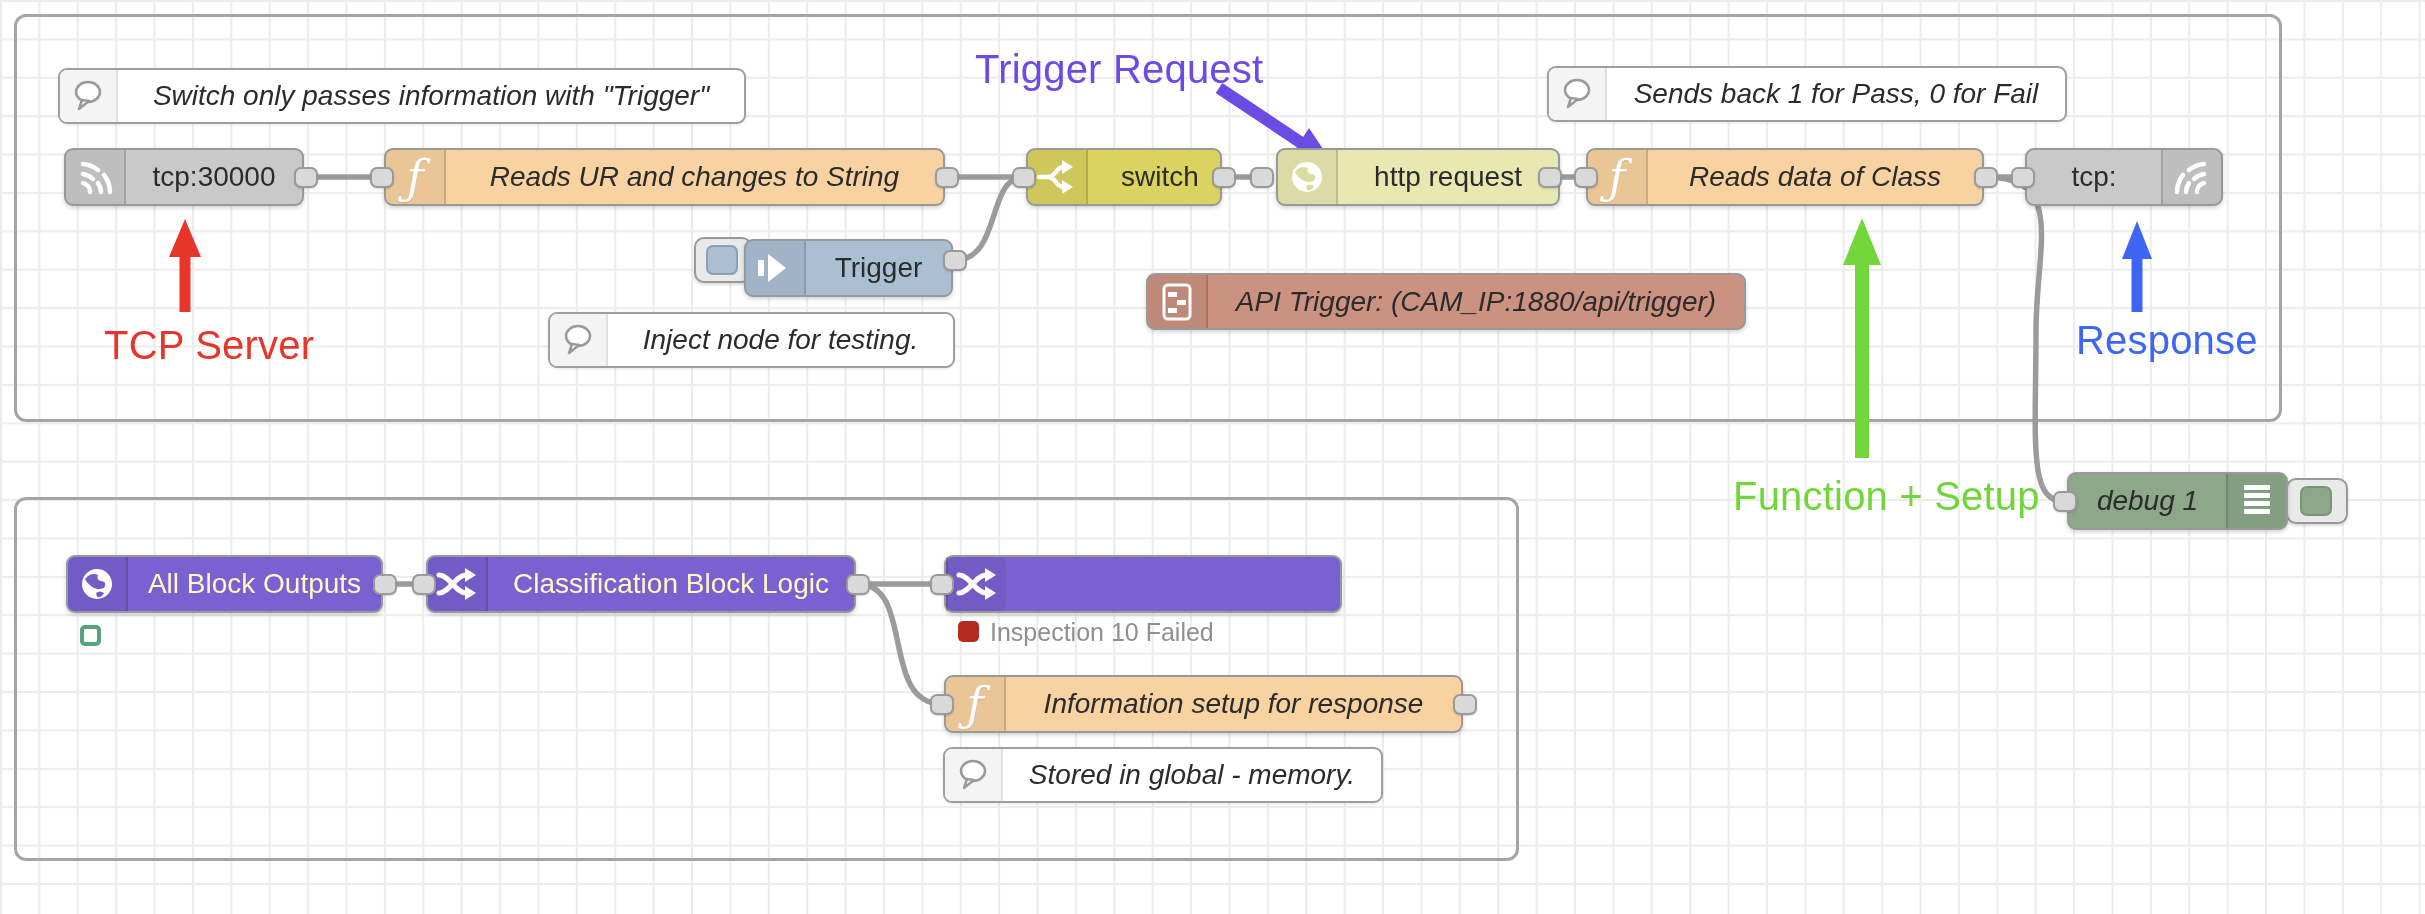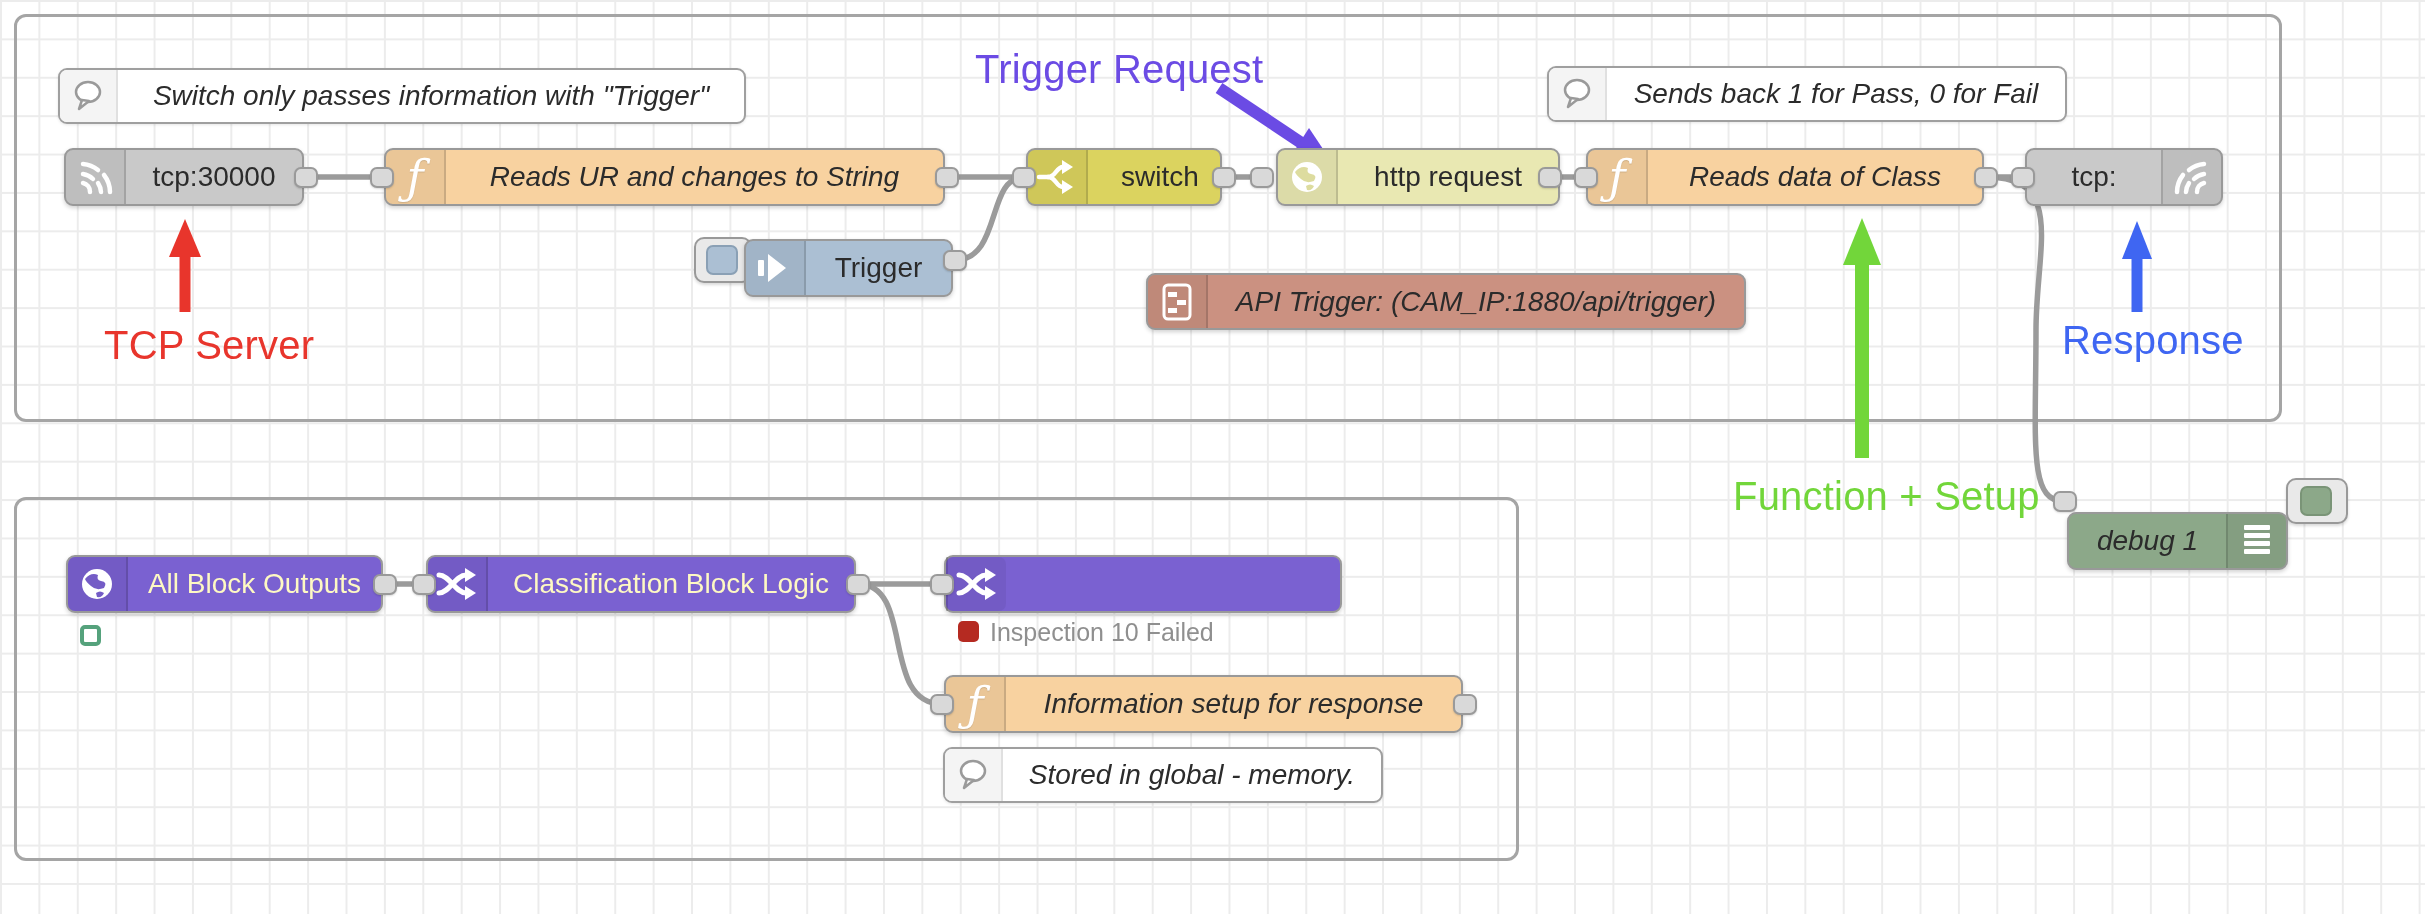--- a/index.html
+++ b/index.html
@@ -59,21 +59,21 @@
     box-sizing:border-box;box-shadow:0 2px 3px rgba(0,0,0,0.15);
   }
   .btn-inner{position:absolute;border-radius:7px;box-sizing:border-box;}
   .status-dot{position:absolute;box-sizing:border-box;border-radius:5px;}
   .status-text{
     position:absolute;font-size:25px;color:#8f8f8f;white-space:nowrap;line-height:25px;
   }
   .annot{
     position:absolute;font-size:40px;font-weight:400;white-space:nowrap;letter-spacing:0.2px;
   }
-  .a-red{color:#e8352c;} .a-purple{color:#6b4be4;} .a-blue{color:#3f66f2;} .a-green{color:#72d63a;}
+  .a-red{color:#e8352c;} .a-purple{color:#6b4be4;} .a-blue{color:#3f66f2;margin-left:14px;} .a-green{color:#72d63a;}
   .ficon{
     font-family:"DejaVu Serif",serif;font-style:italic;font-size:46px;color:#fff;
     line-height:50px;text-shadow:0 1px 1px rgba(0,0,0,0.12);
   }
   svg.nicon{display:block;}
 </style>
 </head>
 <body>
 
 <div id="canvas">
@@ -129,20 +129,29 @@
   <div class="comment" style="left:1547px;top:66px;width:520px;">
     <div class="icon-sec">
       <svg class="nicon" width="44" height="44" viewBox="0 0 44 44">
           <ellipse cx="22" cy="18" rx="12" ry="10" fill="#fff" stroke="#9a9a9a" stroke-width="2.5"></ellipse>
           <path d="M16,26 L13,35 L23,27 Z" fill="#fff" stroke="#9a9a9a" stroke-width="2.5" stroke-linejoin="round"></path>
         </svg>
     </div>
     <div class="n-label it">Sends back 1 for Pass, 0 for Fail</div>
   </div>
 
+  <div class="comment" style="left:548px;top:312px;width:407px;">
+    <div class="icon-sec">
+      <svg class="nicon" width="44" height="44" viewBox="0 0 44 44">
+          <ellipse cx="22" cy="18" rx="12" ry="10" fill="#fff" stroke="#9a9a9a" stroke-width="2.5"></ellipse>
+          <path d="M16,26 L13,35 L23,27 Z" fill="#fff" stroke="#9a9a9a" stroke-width="2.5" stroke-linejoin="round"></path>
+        </svg>
+    </div>
+    <div class="n-label it">Inject node for testing.</div>
+  </div>
 
   <div class="comment" style="left:943px;top:747px;width:440px;">
     <div class="icon-sec">
       <svg class="nicon" width="44" height="44" viewBox="0 0 44 44">
           <ellipse cx="22" cy="18" rx="12" ry="10" fill="#fff" stroke="#9a9a9a" stroke-width="2.5"></ellipse>
           <path d="M16,26 L13,35 L23,27 Z" fill="#fff" stroke="#9a9a9a" stroke-width="2.5" stroke-linejoin="round"></path>
         </svg>
     </div>
     <div class="n-label it">Stored in global - memory.</div>
   </div>
@@ -236,21 +245,21 @@
             <rect x="13" y="28" width="9" height="5"></rect>
           </g>
       </svg>
     </div>
     <div class="n-label it">API Trigger: (CAM_IP:1880/api/trigger)</div>
   </div>
 
   <div class="btn-outer" style="left:2286px;top:478px;width:62px;height:46px;">
     <div class="btn-inner" style="left:12px;top:6px;width:32px;height:30px;background:#8ca889;border:2px solid #7a9477;"></div>
   </div>
-  <div class="node c-debug" style="left:2067px;top:472px;width:221px;margin-top:40px;">
+  <div class="node c-debug" style="left:2067px;top:472px;width:221px;">
     <div class="n-label it">debug 1</div>
     <div class="icon-sec iright">
       <svg class="nicon" width="44" height="44" viewBox="0 0 44 44" fill="#fff">
         <rect x="9" y="6" width="26" height="5" rx="1"></rect>
           <rect x="9" y="14" width="26" height="5" rx="1"></rect>
         <rect x="9" y="22" width="26" height="5" rx="1"></rect>
           <rect x="9" y="30" width="26" height="5" rx="1"></rect>
       </svg>
     </div>
   </div>

